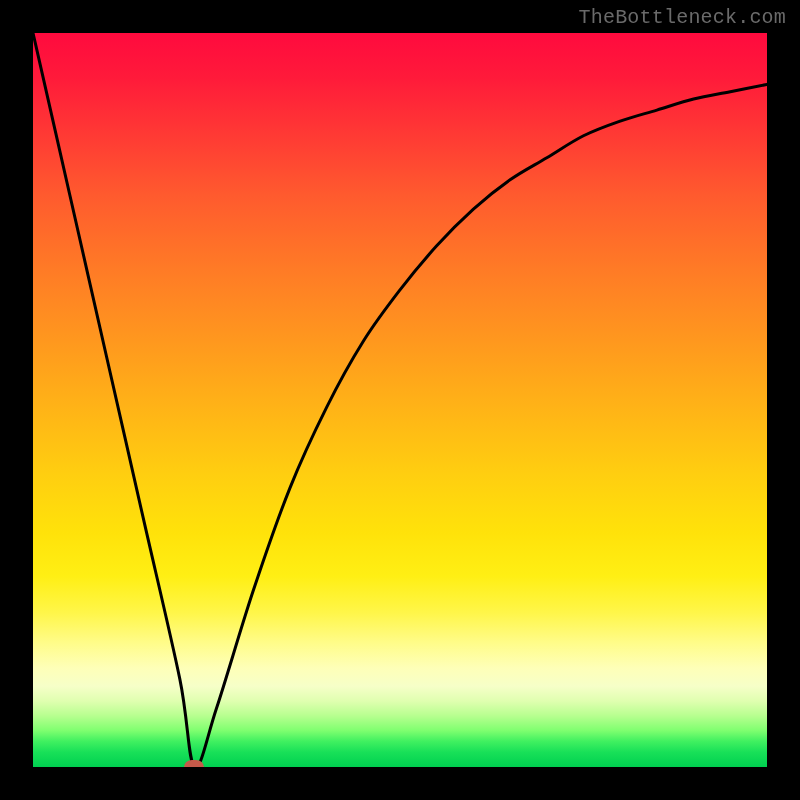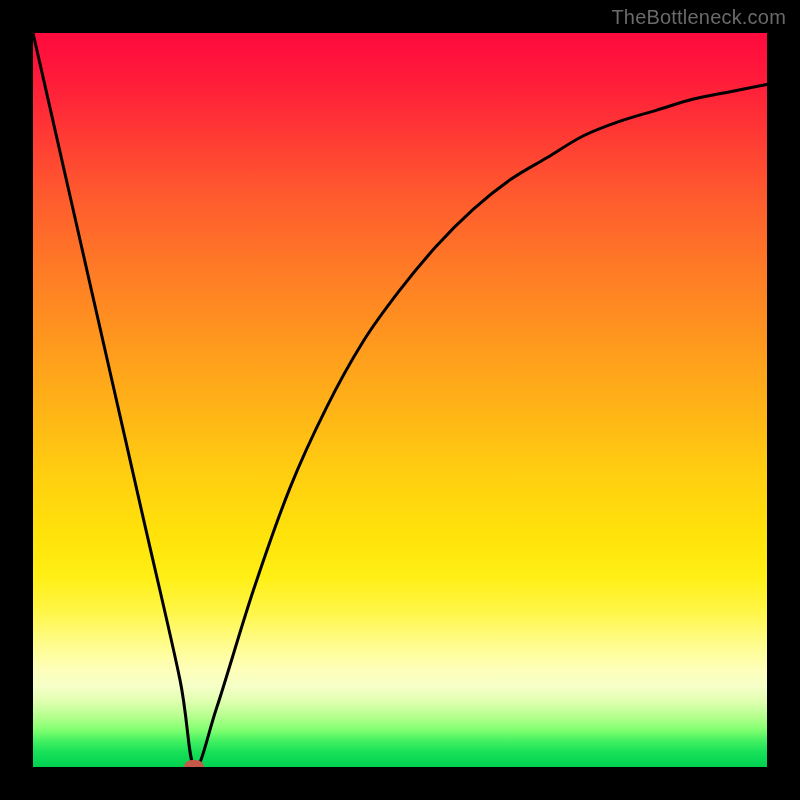--- a/index.html
+++ b/index.html
@@ -9,20 +9,21 @@
     height: 800px;
     overflow: hidden;
     background: #000;
     font-family: Arial, Helvetica, sans-serif;
   }
   .frame {
     position: relative;
     width: 800px;
     height: 800px;
     background: #000;
+    font-family: Liberation Mono, monospace;
   }
   .plot-area {
     position: absolute;
     left: 33px;
     top: 33px;
     width: 734px;
     height: 734px;
     overflow: hidden;
   }
   

